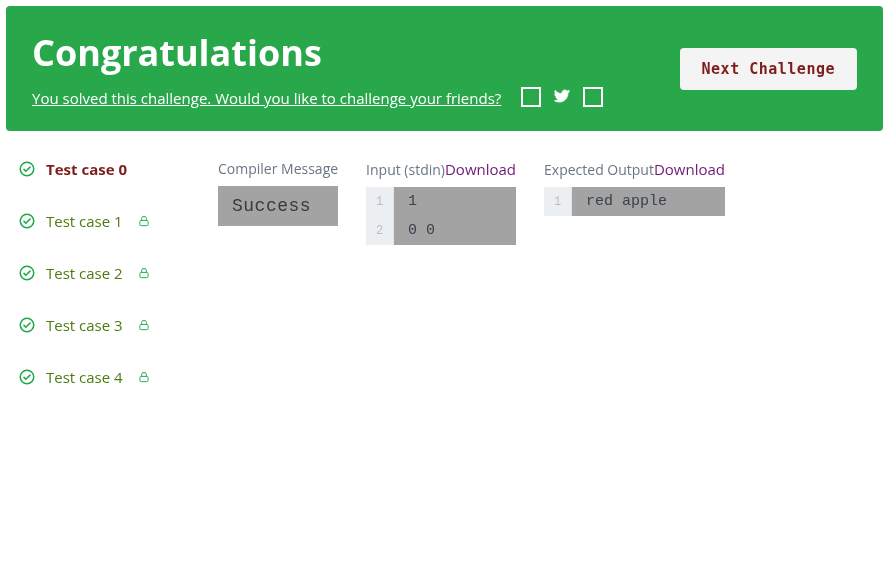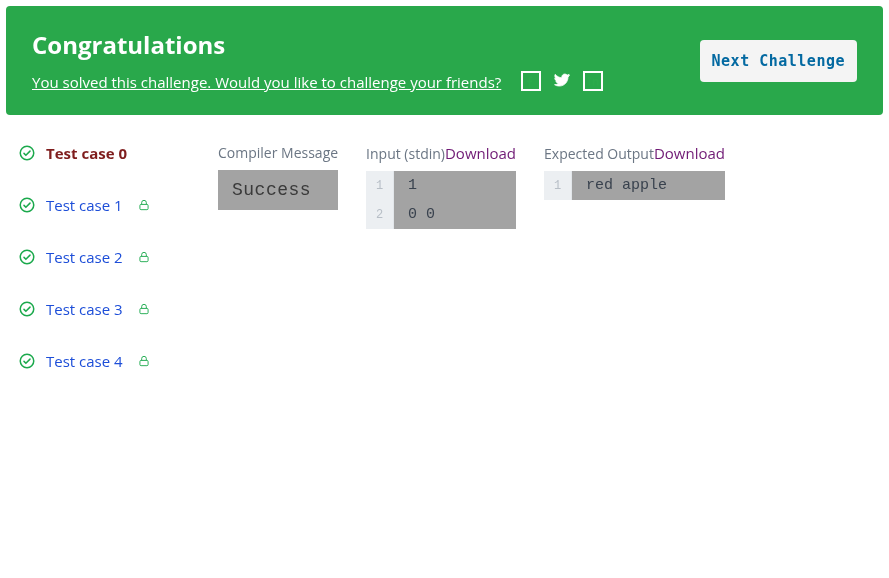--- a/index.html
+++ b/index.html
@@ -17,48 +17,48 @@
     background: #29a84b;
     color: #fff;
     border-radius: 4px;
     margin: 6px 6px 0 6px;
     padding: 22px 26px 22px 26px;
     display: flex;
     align-items: center;
     justify-content: space-between;
   }
   .banner-left { display: flex; flex-direction: column; gap: 10px; }
-  .banner-title { font-size: 24px; font-weight: 700; }
+  .banner-title { font-size: 36px; font-weight: 700; }
   .banner-sub-row { display: flex; align-items: center; gap: 20px; text-decoration: underline; }
   .banner-sub { font-size: 15px; }
   .social { display: flex; gap: 12px; }
   .social svg { width: 18px; height: 18px; fill: #fff; stroke: #fff; }
   .social .box { width:20px; height:20px; display:inline-flex; align-items:center; justify-content:center; border:2px solid #fff; }
   .next-btn {
     background: #f4f4f4;
-    color: #0369a1;
+    color: #7f1d1d;
     font-family: "Consolas","Menlo",monospace;
     font-weight: 700;
     font-size: 15px;
-    padding: 12px 12px;
+    padding: 12px 22px;
     border: none;
     border-radius: 4px;
     cursor: pointer;
     letter-spacing: 0.5px;
   }
   .content {
     display: flex;
     padding: 28px 26px 60px 18px;
     gap: 30px;
   }
   .sidebar { width: 170px; flex-shrink: 0; display:flex; flex-direction:column; gap: 32px; }
   .tc-item { display: flex; align-items: center; gap: 10px; cursor: pointer; }
   .tc-item.selected { font-weight: 700; }
   .tc-item.selected .tc-label { color: #7f1d1d; }
-  .tc-label { color: #1d4ed8; font-size: 15px; }
+  .tc-label { color: #4d7c0f; font-size: 15px; }
   .check-icon { width: 18px; height: 18px; }
   .check-icon circle { fill: none; stroke: #1ba94c; stroke-width: 2; }
   .check-icon path { fill: none; stroke: #1ba94c; stroke-width: 2; stroke-linecap: round; }
   .lock-icon { width: 14px; height: 14px; margin-left: 4px; }
   .lock-icon path, .lock-icon rect { fill: none; stroke: #1ba94c; stroke-width: 1.6; }
   .main { flex: 1; display:flex; gap: 28px; }
   .section-label { color: #6b7684; font-size: 14px; margin-bottom: 8px; }
   .section-head { display:flex; justify-content: space-between; align-items:center; margin-bottom: 8px;}
   .download { color: #701a75; font-size: 15px; cursor:pointer; }
   .code-block {

